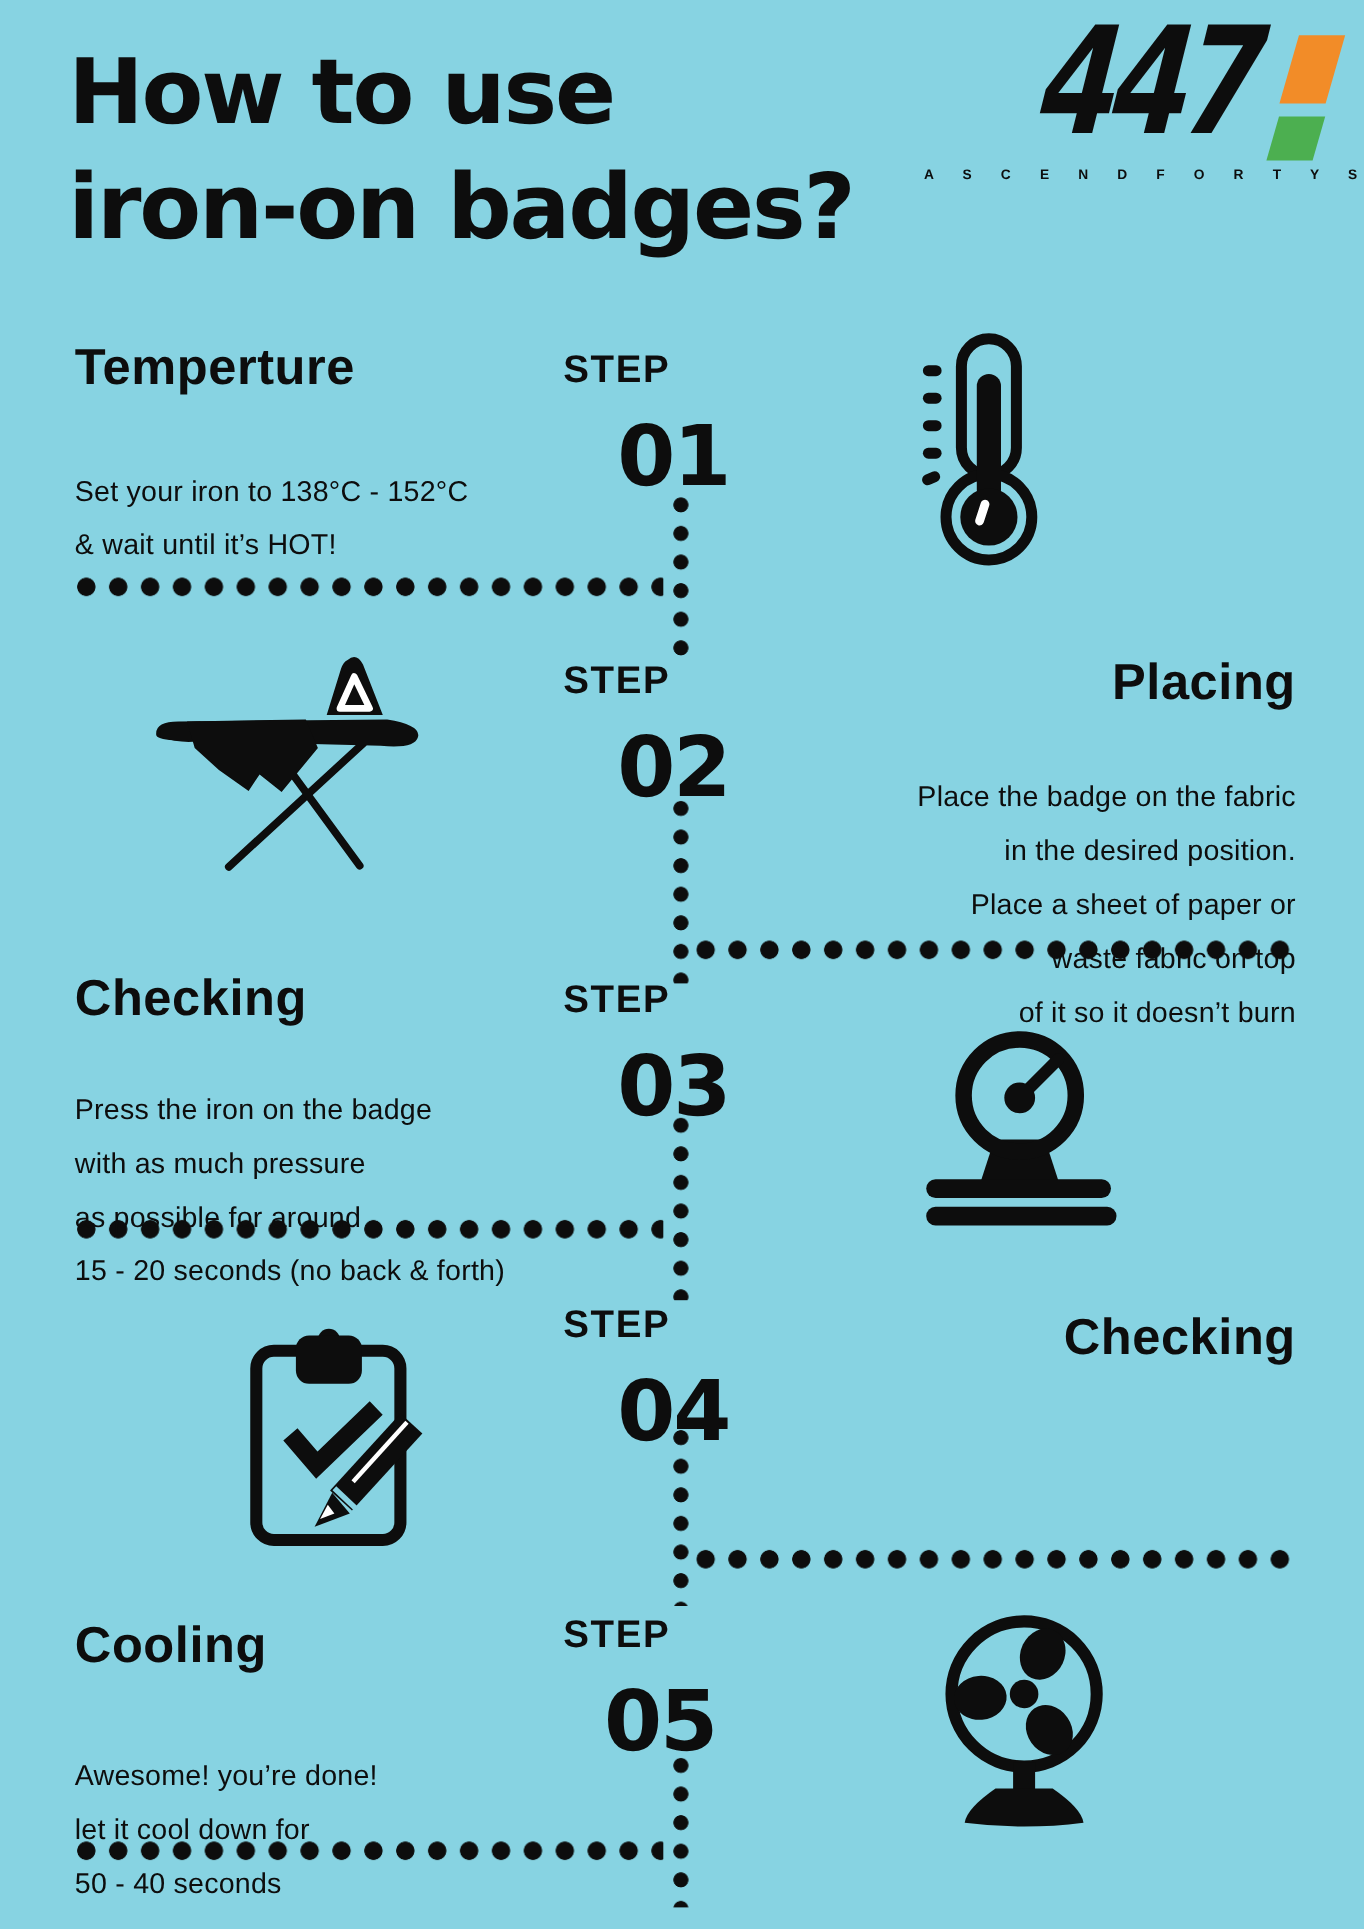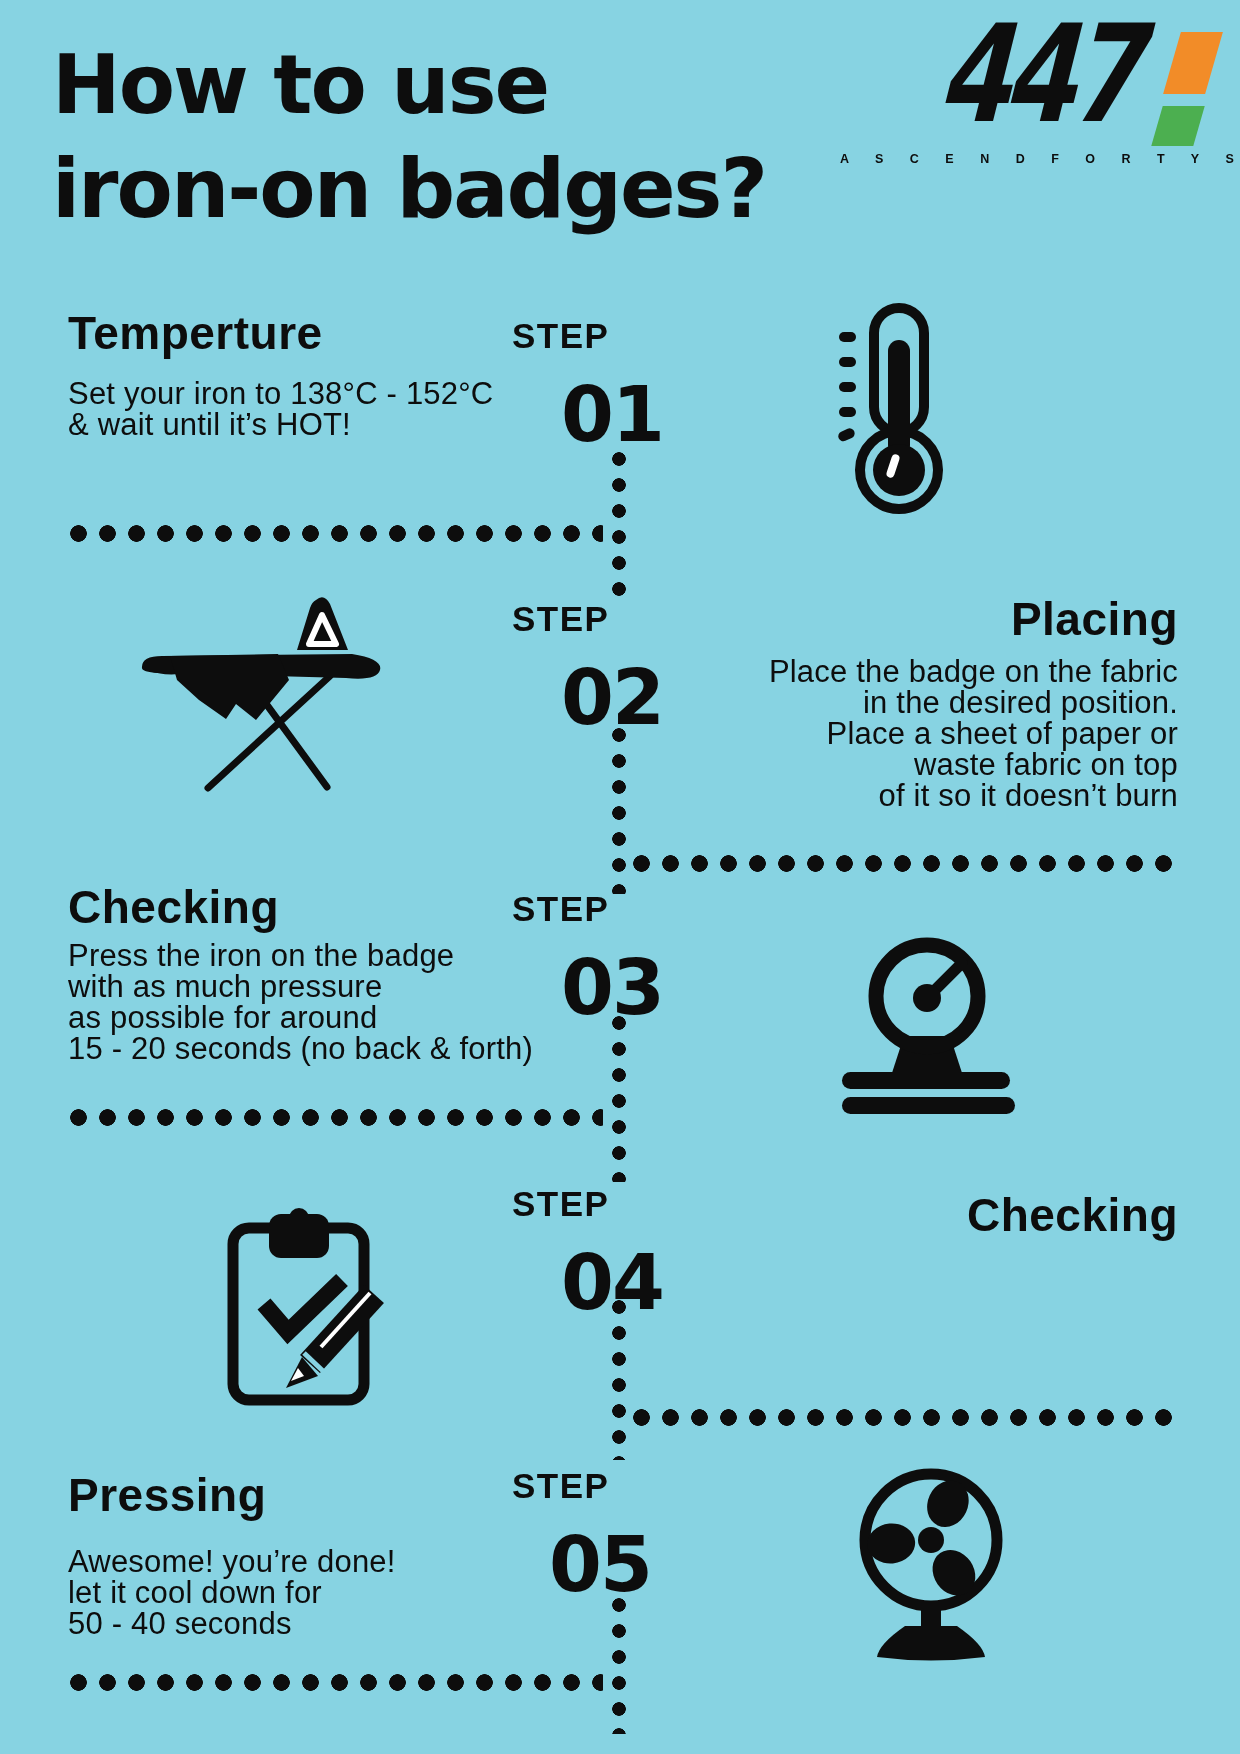--- a/index.html
+++ b/index.html
@@ -16,37 +16,37 @@
             font-weight:bold;font-size:104px;letter-spacing:-7px;
             transform:skewX(-14deg) scaleY(1.30);transform-origin:50% 80%;}
   .slash{position:absolute;transform:skewX(-16deg);}
   .logo-tagline{position:absolute;left:2px;top:124px;font-size:12.5px;letter-spacing:11.5px;
                 white-space:nowrap;font-weight:bold;}
 
   .step-heading{font-weight:bold;font-size:46px;letter-spacing:0.5px;}
   .step-label{font-weight:bold;font-size:35px;letter-spacing:1.5px;text-align:left;width:200px;}
   .step-number{font-family:"DejaVu Sans",sans-serif;font-weight:bold;font-size:76px;
                letter-spacing:-2px;text-align:center;width:200px;margin-top:12px;}
-  .step-body{font-size:31px;line-height:31px;letter-spacing:0.2px;white-space:pre-line;}
+  .step-body{font-size:26px;line-height:49px;letter-spacing:0.2px;white-space:pre-line;margin-top:44px;}
   .ta-r{text-align:right;}
 
   
   .dots-h{height:17px;background-image:radial-gradient(circle at 8.5px 8.5px,#0d0d0d 8px,rgba(0,0,0,0) 8.6px);
           background-size:29px 17px;background-repeat:repeat-x;}
   .dots-v{width:14px;background-image:radial-gradient(circle at 7px 7px,#0d0d0d 6.5px,rgba(0,0,0,0) 7.1px);
           background-size:14px 26px;background-repeat:repeat-y;}
 
   .icon svg{display:block;}
 </style>
 </head>
 <body>
 
 <div id="canvas">
 
-  <div class="abs title" style="left:52px;top:33px;width:760px;">How to use
+  <div class="abs title" style="left:62px;top:33px;width:760px;">How to use
 iron-on badges?</div>
 
   <div class="abs logo" style="left:838px;top:28px;">
     <div class="logo-num">447</div>
     <div class="slash" style="left:334px;top:4px;width:42px;height:62px;background:#F28C28;"></div>
     <div class="slash" style="left:319px;top:78px;width:42px;height:40px;background:#4CAF50;"></div>
     <div class="logo-tagline">A S C E N D   F O R T Y   S E V E N</div>
   </div>
 
   <div class="abs dots-v" style="left:612px;top:452px;height:146px;"></div>
@@ -137,21 +137,21 @@
       <rect x="45" y="8" width="60" height="44" rx="12" fill="#0d0d0d"></rect>
       <path d="M40,98 L64,126 L118,74" fill="none" stroke="#0d0d0d" stroke-width="17"></path>
       <line x1="86" y1="158" x2="150" y2="88" stroke="#0d0d0d" stroke-width="27"></line>
       <path d="M62,182 L94,170 L78,151 Z" fill="#0d0d0d"></path>
       <path d="M67,175 L80,170 L74,162 Z" fill="#ffffff"></path>
       <line x1="80" y1="147" x2="99" y2="165" stroke="#87D3E2" stroke-width="5"></line>
       <line x1="97" y1="141" x2="146" y2="87" stroke="#ffffff" stroke-width="4"></line>
     </svg>
   </div>
 
-  <div class="abs step-heading" style="left:68px;top:1468px;">Pressing</div>
+  <div class="abs step-heading" style="left:68px;top:1468px;">Cooling</div>
   <div class="abs step-body" style="left:68px;top:1546px;">Awesome! you’re done!
 let it cool down for
 50 - 40 seconds</div>
   <div class="abs step-label" style="left:512px;top:1466px;">STEP</div>
   <div class="abs step-number" style="left:500px;top:1508px;">05</div>
 
   <div class="abs icon" style="left:853px;top:1462px;">
     <svg width="156" height="200" viewBox="0 0 156 200">
       <circle cx="78" cy="78" r="66" fill="none" stroke="#0d0d0d" stroke-width="11"></circle>
       <g fill="#0d0d0d">

